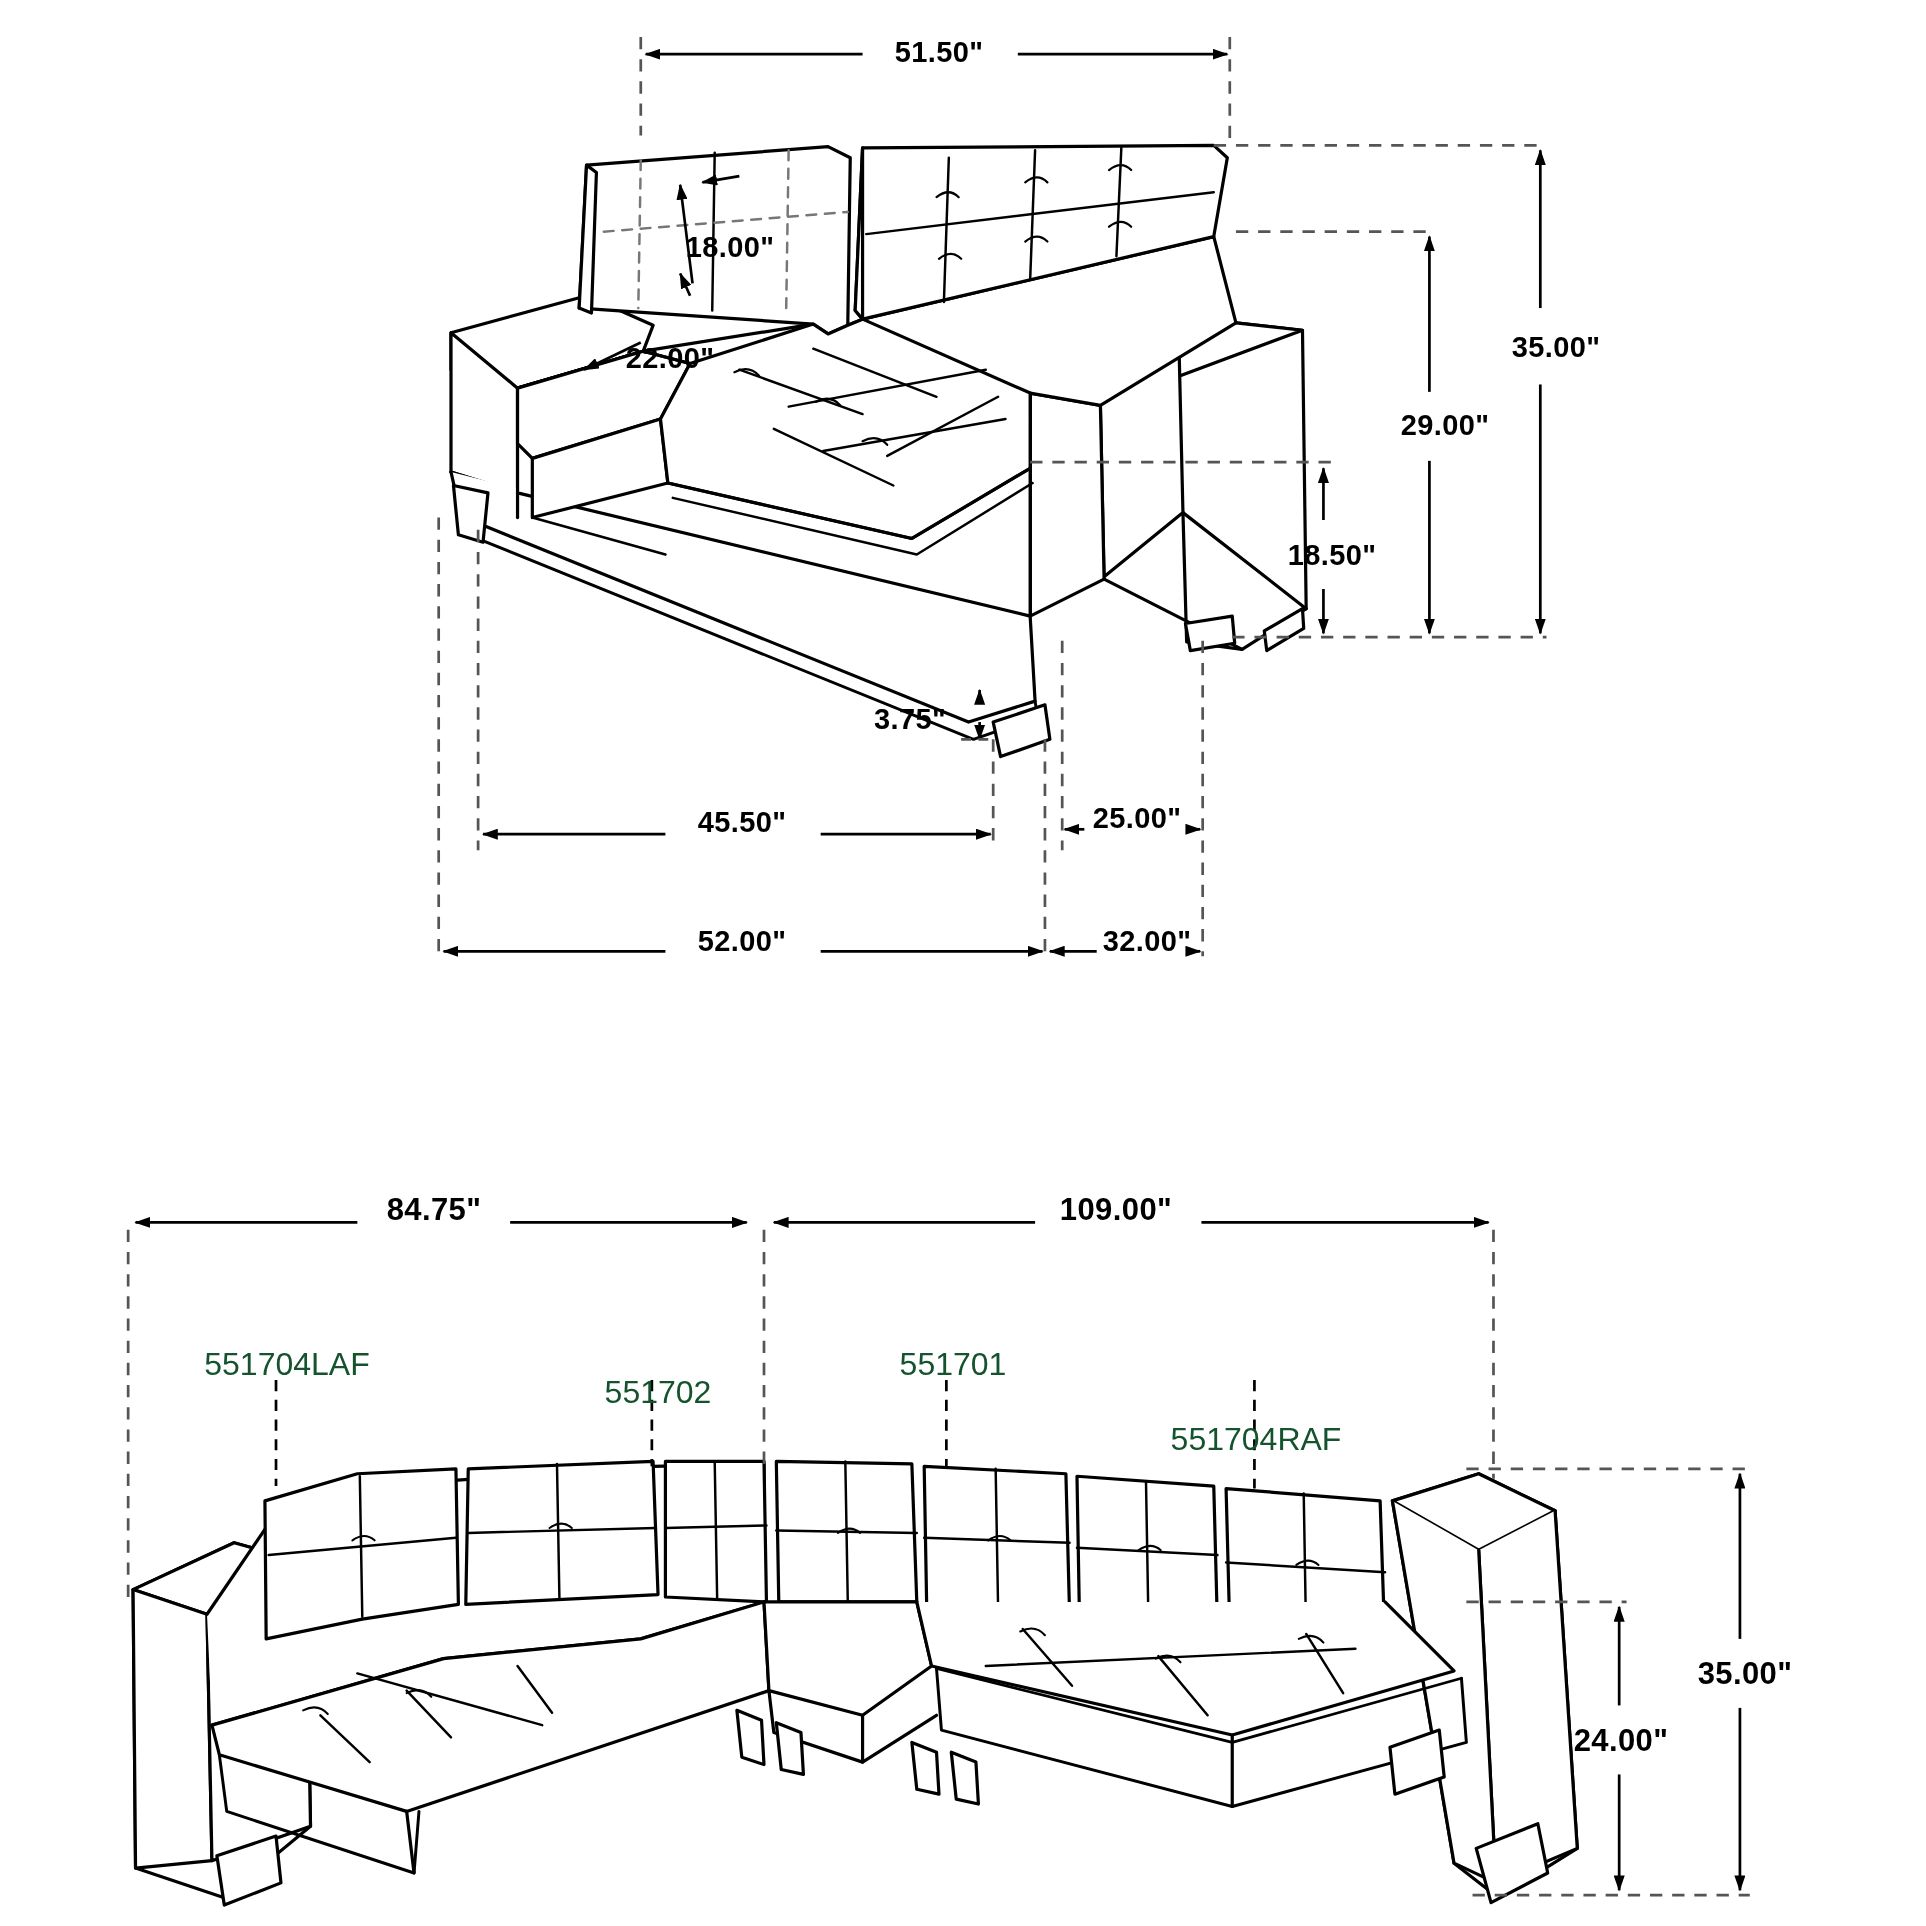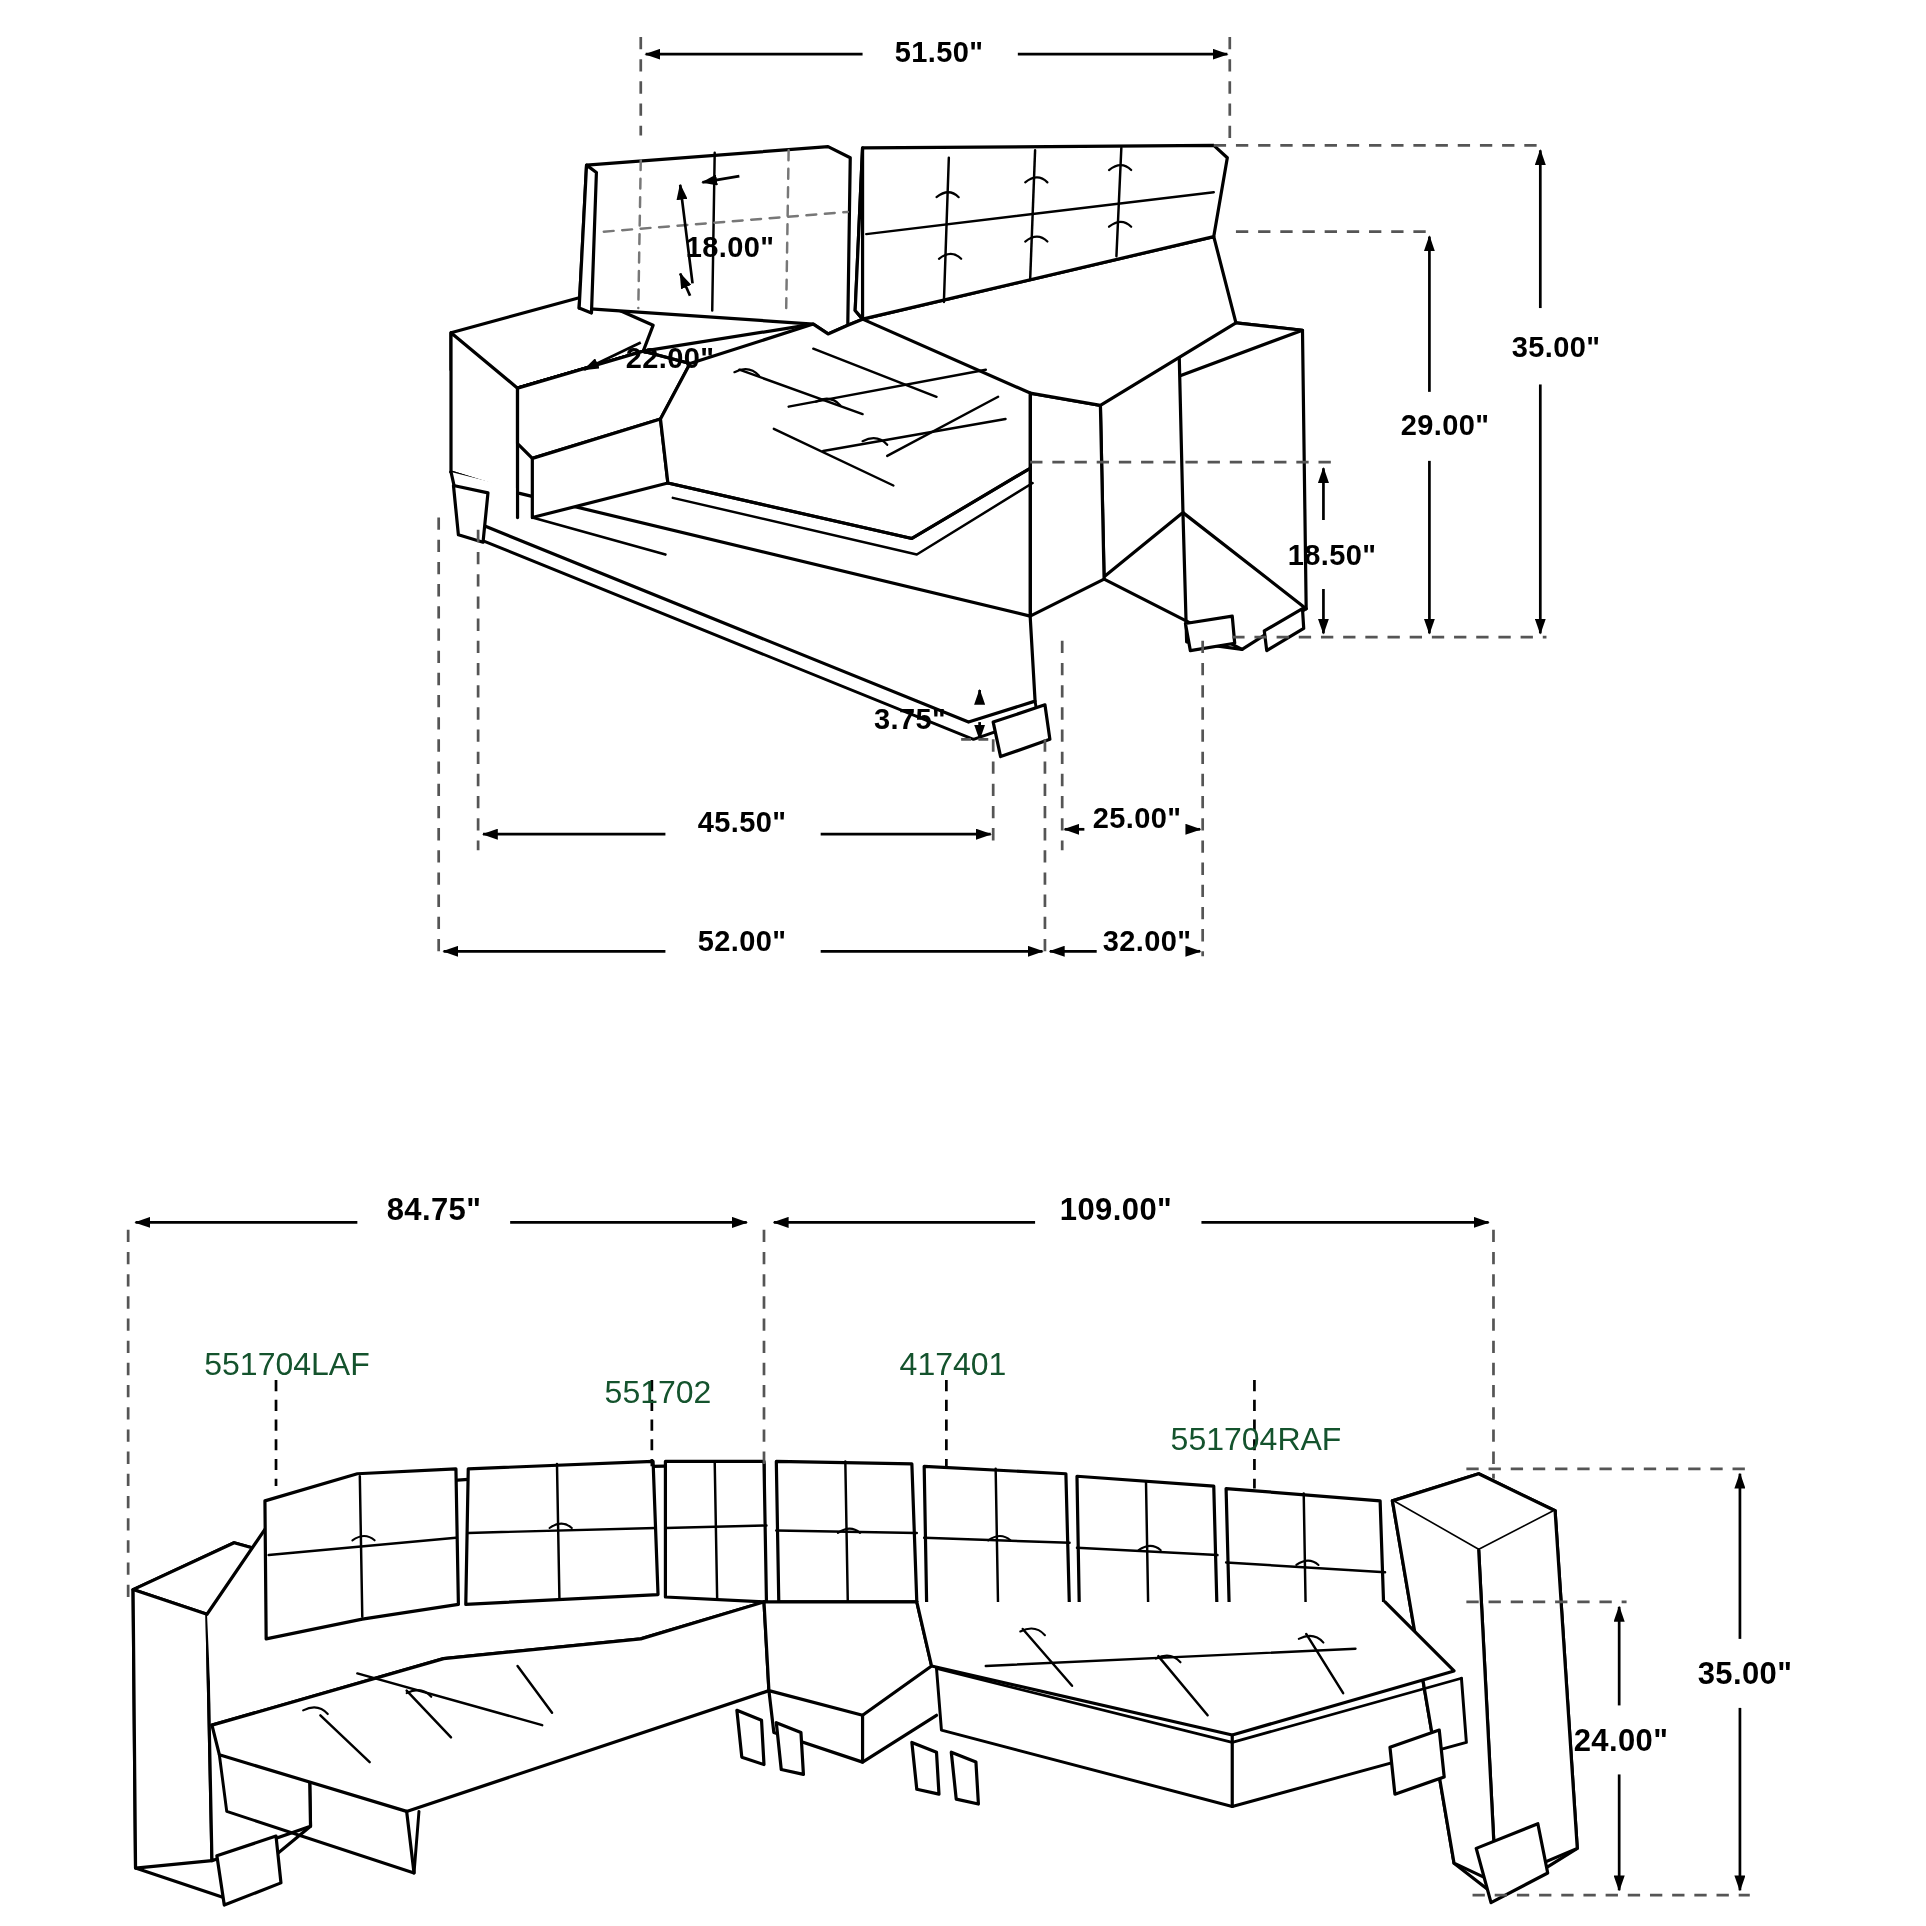--- a/index.html
+++ b/index.html
@@ -298,15 +298,15 @@
 <div class="dim-label sz-top" style="left:742px; top:941px;">52.00"</div>
 <div class="dim-label sz-top" style="left:1147px; top:941px;">32.00"</div>
 
 <div class="dim-label sz-bot" style="left:434px; top:1210px;">84.75"</div>
 <div class="dim-label sz-bot" style="left:1116px; top:1210px;">109.00"</div>
 <div class="dim-label sz-bot" style="left:1745px; top:1674px;">35.00"</div>
 <div class="dim-label sz-bot" style="left:1621px; top:1741px;">24.00"</div>
 
 <div class="part-label" style="left:287px; top:1364px;">551704LAF</div>
 <div class="part-label" style="left:658px; top:1392px;">551702</div>
-<div class="part-label" style="left:953px; top:1364px;">417401</div>
+<div class="part-label" style="left:953px; top:1364px;">551701</div>
 <div class="part-label" style="left:1256px; top:1439px;">551704RAF</div>
 
 
 </body></html>

